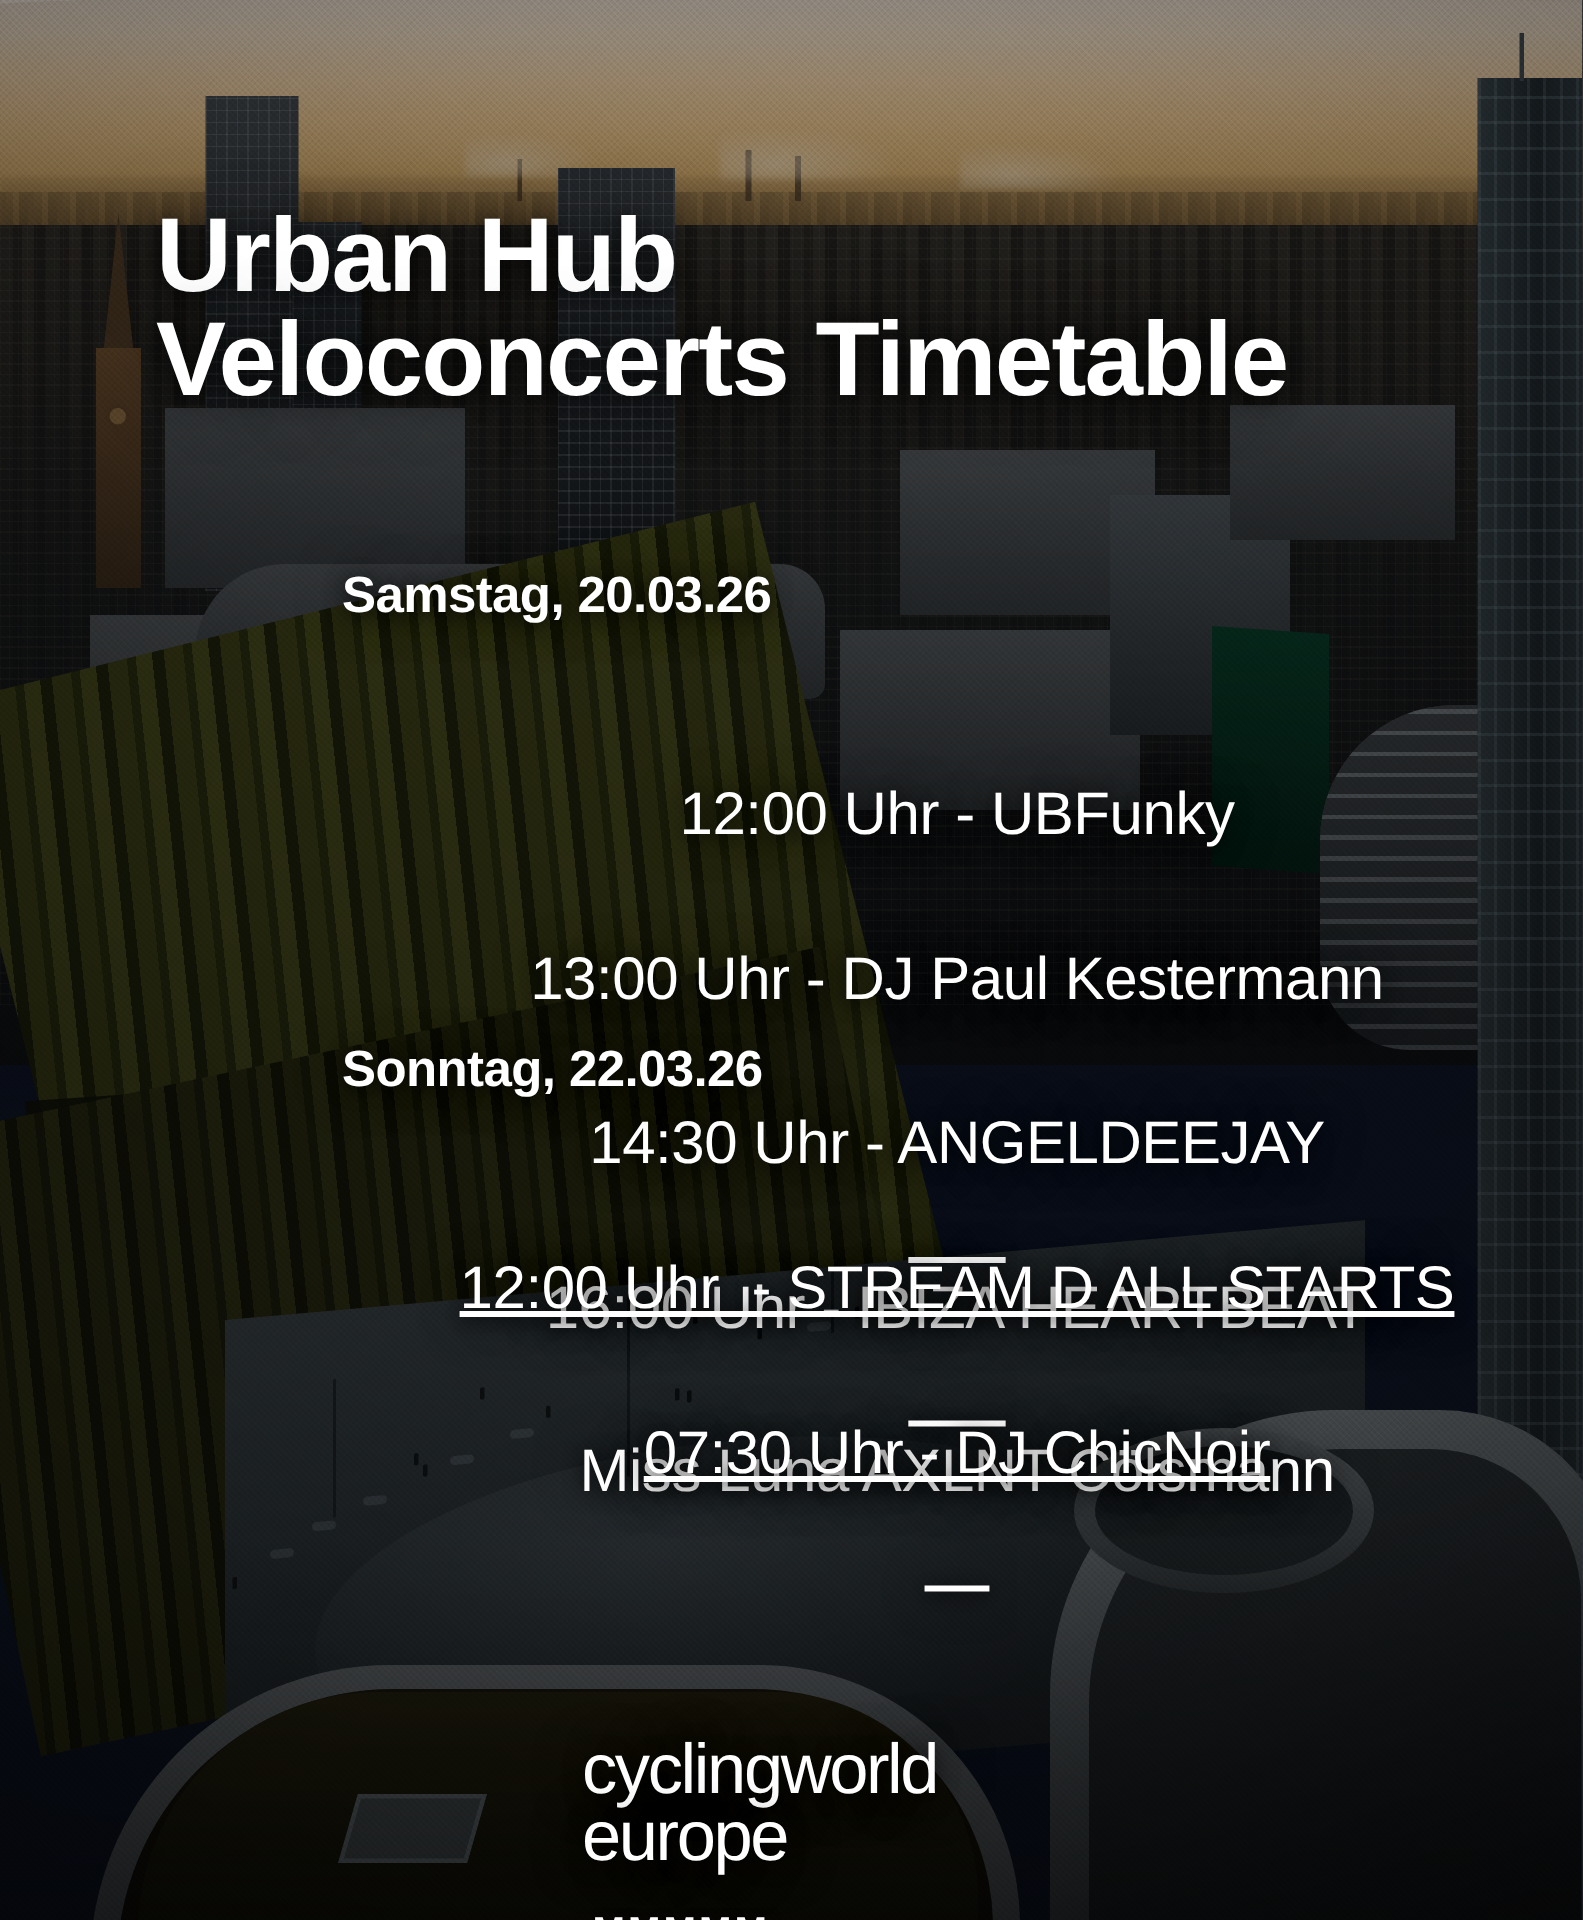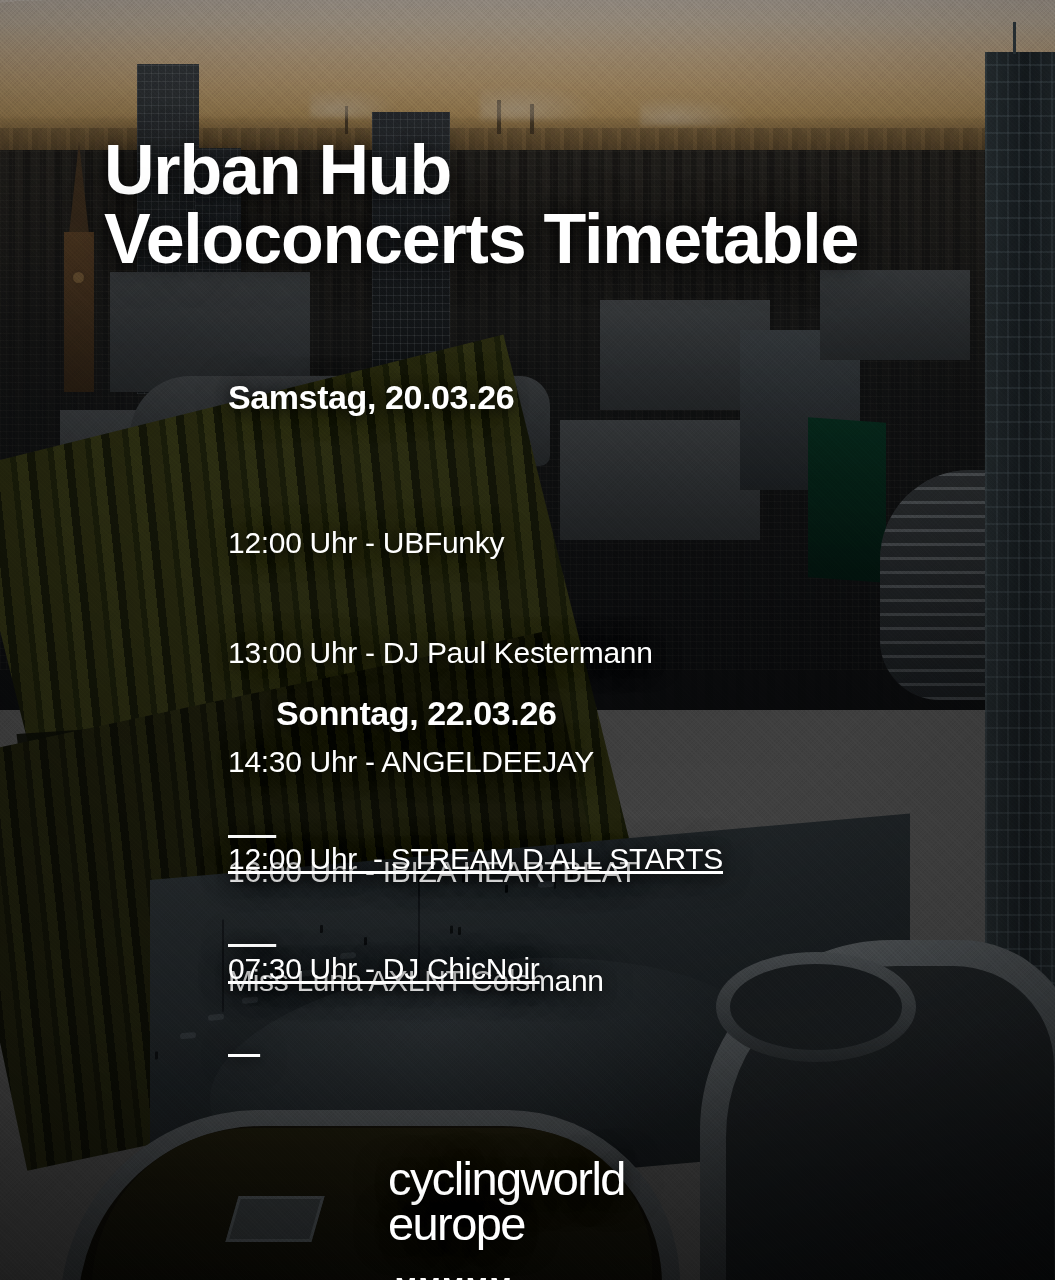--- a/index.html
+++ b/index.html
@@ -7,21 +7,21 @@
   body{
     width:1055px; height:1280px;
     font-family:"Liberation Sans", sans-serif;
     overflow:hidden;
   }
 
   .poster{
     position:relative;
     width:1055px; height:1280px;
     overflow:hidden;
-    background:#737373;
+    background:#0f172a;
   }
 
   
   .photo{ position:absolute; inset:0; overflow:hidden; }
 
   
   .sky{
     position:absolute; left:0; top:0; width:100%; height:165px;
     background:linear-gradient(180deg,
       #c9bdb0 0%, #cfbfa9 14%, #d3b894 32%,
@@ -250,27 +250,28 @@
   }
   .title .l1{ display:block; }
   .title .l2{ display:block; }
 
   .day{
     position:absolute; left:228px;
     font-weight:bold; font-size:34px; letter-spacing:-.4px;
     text-shadow:0 2px 13px rgba(0,0,0,.8), 0 0 32px rgba(0,0,0,.5);
   }
   .day.sa{ top:378px; }
-  .day.so{ top:694px;margin-left:48px; }
+  .day.so{ top:694px; }
 
   .slots{
     position:absolute; left:228px; width:820px;
-    font-size:30px; line-height:36.5px; font-weight:400;
+    font-size:40px; line-height:36.5px; font-weight:400;
     letter-spacing:-.3px; white-space:pre;
     text-shadow:0 2px 13px rgba(0,0,0,.8), 0 0 30px rgba(0,0,0,.5);
+    text-align:center;
   }
   .slots.sa{ top:452px; }
   .slots.so{ top:768px;text-decoration:underline; }
   .slots .row{ display:block; }
 
   .logo{
     position:absolute; left:388px; top:1156px;
     font-weight:normal; font-size:47px; line-height:45px;
     letter-spacing:-1.6px;
     text-shadow:0 2px 14px rgba(0,0,0,.8), 0 0 34px rgba(0,0,0,.5);

